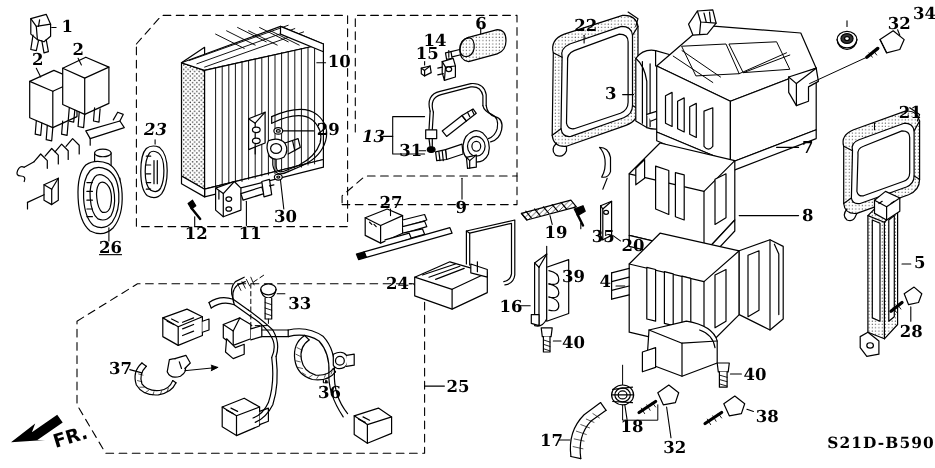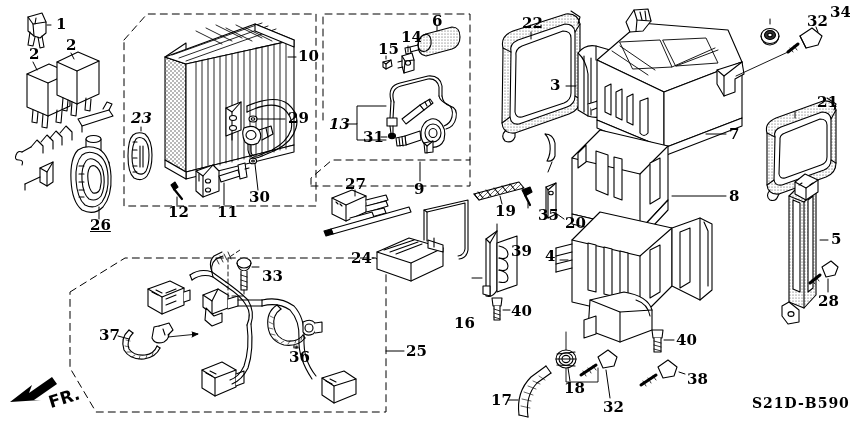--- a/index.html
+++ b/index.html
@@ -655,38 +655,38 @@
   <div class="lbl" style="left:29px;top:47px;">2</div>
   <div class="lbl" style="left:66px;top:38px;">2</div>
   <div class="lbl" style="left:90px;top:218px;text-decoration:underline;">26</div>
   <div class="lbl" style="left:131px;top:111px;font-style:italic;">23</div>
   <div class="lbl" style="left:168px;top:205px;">12</div>
   <div class="lbl" style="left:217px;top:205px;">11</div>
   <div class="lbl" style="left:249px;top:190px;">30</div>
   <div class="lbl" style="left:298px;top:49px;">10</div>
   <div class="lbl" style="left:288px;top:111px;">29</div>
   <div class="lbl" style="left:378px;top:42px;">15</div>
-  <div class="lbl" style="left:401px;top:30px;">14</div>
+  <div class="lbl" style="left:385px;top:30px;">14</div>
   <div class="lbl" style="left:432px;top:14px;">6</div>
   <div class="lbl" style="left:329px;top:117px;font-style:italic;">13</div>
   <div class="lbl" style="left:363px;top:130px;">31</div>
   <div class="lbl" style="left:414px;top:182px;">9</div>
   <div class="lbl" style="left:345px;top:177px;">27</div>
   <div class="lbl" style="left:351px;top:251px;">24</div>
   <div class="lbl" style="left:406px;top:344px;">25</div>
   <div class="lbl" style="left:262px;top:269px;text-align:center;">33</div>
   <div class="lbl" style="left:99px;top:328px;">37</div>
   <div class="lbl" style="left:289px;top:350px;">36</div>
   <div class="lbl" style="left:522px;top:16px;">22</div>
   <div class="lbl" style="left:550px;top:78px;">3</div>
   <div class="lbl" style="left:538px;top:172px;margin-top:36px;">35</div>
   <div class="lbl" style="left:495px;top:204px;">19</div>
   <div class="lbl" style="left:511px;top:208px;margin-top:36px;">39</div>
   <div class="lbl" style="left:565px;top:216px;">20</div>
-  <div class="lbl" style="left:454px;top:272px;margin-top:44px;">16</div>
+  <div class="lbl" style="left:454px;top:272px;">16</div>
   <div class="lbl" style="left:511px;top:304px;">40</div>
   <div class="lbl" style="left:545px;top:249px;">4</div>
   <div class="lbl" style="left:729px;top:127px;">7</div>
   <div class="lbl" style="left:729px;top:189px;">8</div>
   <div class="lbl" style="left:788px;top:5px;margin-left:42px;">34</div>
   <div class="lbl" style="left:807px;top:14px;">32</div>
   <div class="lbl" style="left:794px;top:95px;margin-left:23px;">21</div>
   <div class="lbl" style="left:831px;top:232px;">5</div>
   <div class="lbl" style="left:818px;top:294px;">28</div>
   <div class="lbl" style="left:491px;top:393px;">17</div>

